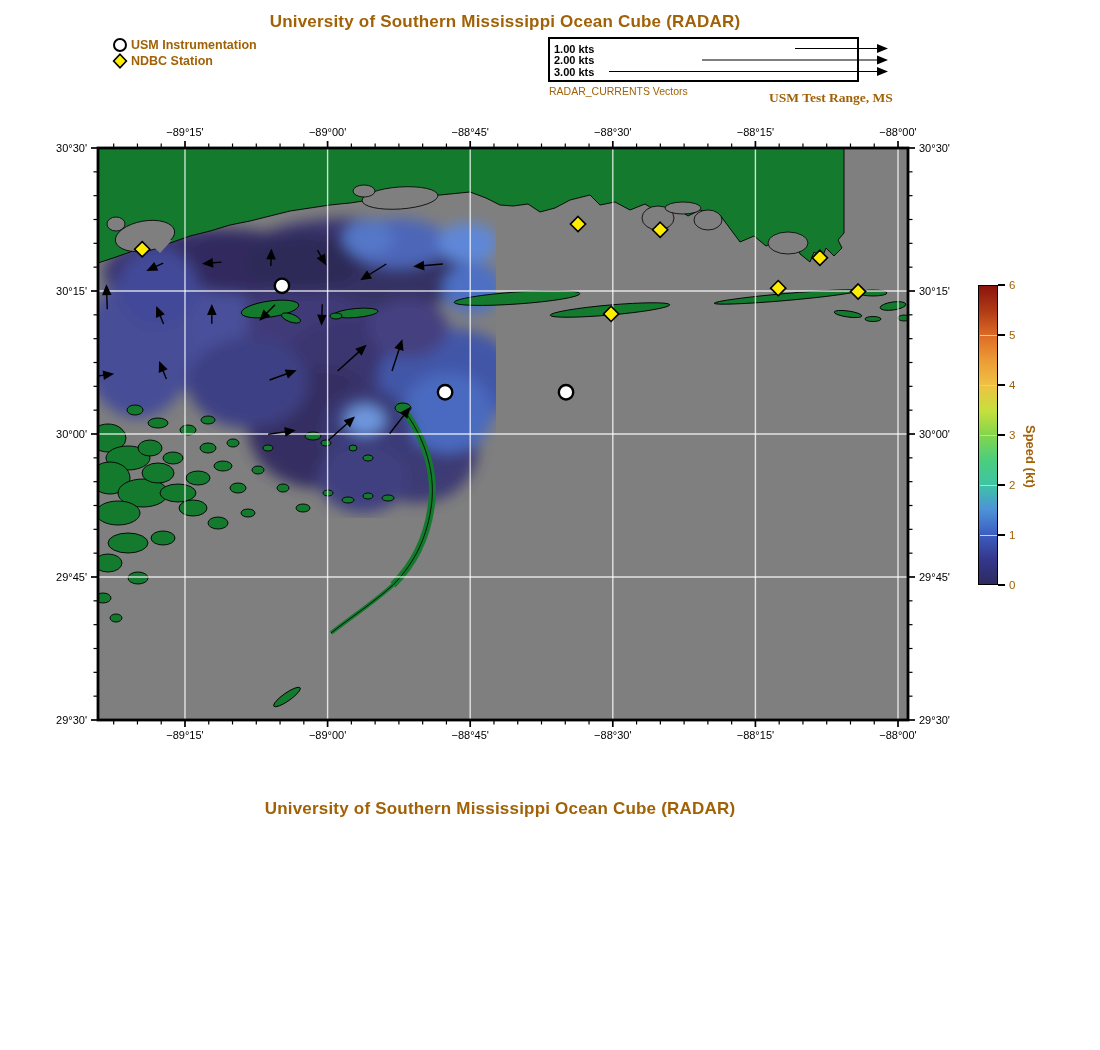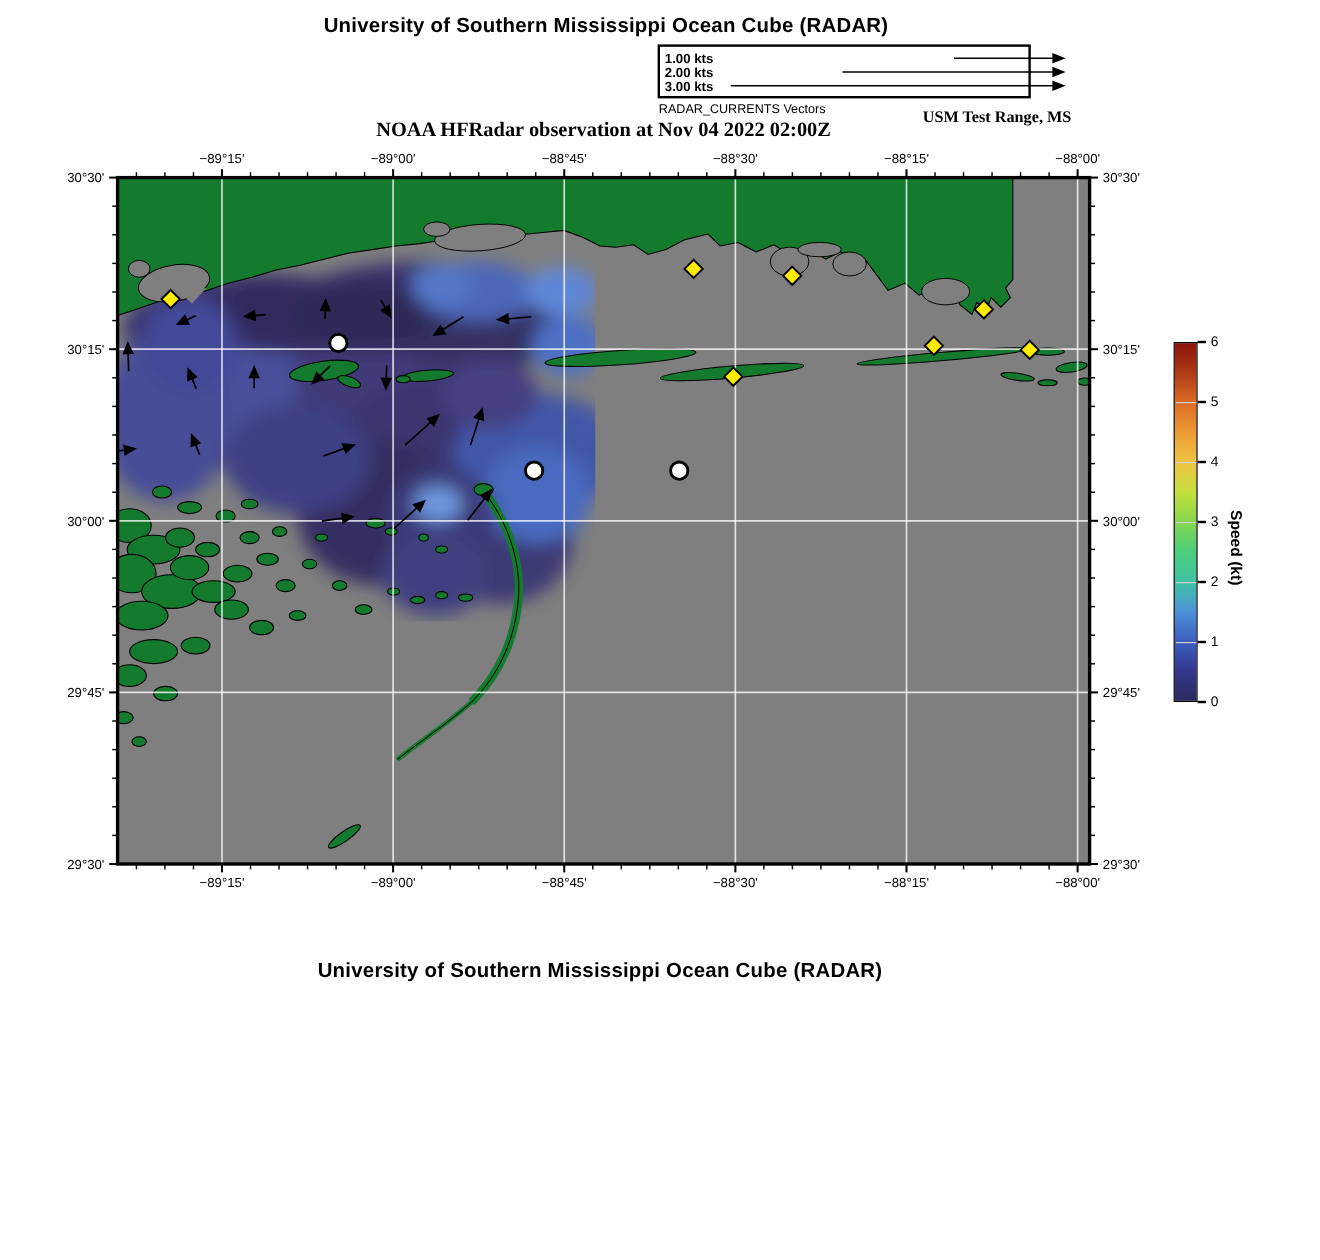--- a/index.html
+++ b/index.html
@@ -1,17 +1,17 @@
 <!DOCTYPE html>
 <html><head>
 <meta charset="utf-8">
 <style>
   html,body{margin:0;padding:0;background:#ffffff;}
   #canvas{position:relative;width:1100px;height:1050px;background:#ffffff;overflow:hidden;
-          font-family:"Liberation Sans",sans-serif;color:#000000;}
+          font-family:"Liberation Sans",sans-serif;color:#a16207;}
   .abs{position:absolute;}
   .title{width:1010px;left:0;text-align:center;font-size:17px;font-weight:bold;letter-spacing:0.2px;}
   #title-top{top:12px;}
   #title-bottom{top:799px;width:1000px;}
   #subtitle{left:98px;top:98px;width:810px;text-align:center;
             font-family:"Liberation Serif",serif;font-size:17px;font-weight:bold;}
   #corner-note{left:769px;top:90px;font-family:"Liberation Serif",serif;font-size:13.5px;font-weight:bold;}
   
   #marker-legend{left:112px;top:37px;}
   .leg-row{display:flex;align-items:center;height:16px;}
@@ -28,23 +28,36 @@
   #cb-title{left:1038px;top:425px;font-size:13px;font-weight:bold;transform:rotate(90deg);transform-origin:left top;white-space:nowrap;}
   #map-svg{left:78px;top:118px;overflow:visible;}
   .axlab{font-size:11px;}
 </style>
 </head>
 <body>
 <div id="canvas">
 
   <div class="abs title" id="title-top">University of Southern Mississippi Ocean Cube (RADAR)</div>
   <div class="abs title" id="title-bottom">University of Southern Mississippi Ocean Cube (RADAR)</div>
-  <div class="abs" id="subtitle">NOAA HFRadar observation at Nov 04 2022 02:00Z</div>
   <div class="abs" id="corner-note">USM Test Range, MS</div>
 
+  <div class="abs" id="marker-legend">
+    <div class="leg-row">
+      <svg width="16" height="16">
+        <circle cx="8" cy="8" r="6" fill="#ffffff" stroke="#000" stroke-width="2"></circle>
+      </svg>
+      <span class="leg-label">USM Instrumentation</span>
+    </div>
+    <div class="leg-row">
+      <svg width="16" height="16">
+        <path d="M8,1.2 L14.4,8 L8,14.8 L1.6,8 Z" fill="#ffec00" stroke="#000" stroke-width="1.6"></path>
+      </svg>
+      <span class="leg-label">NDBC Station</span>
+    </div>
+  </div>
 
   <div class="abs" id="vector-box">
     <svg id="vecleg-svg" width="345" height="41">
         <text x="4" y="13.5" font-size="11px" font-weight="bold" fill="#000">1.00 kts</text>
         <line x1="245" y1="9.5" x2="330" y2="9.5" stroke="#000" stroke-width="1.2"></line>
         <polygon points="338,9.5 327,13.9 327,5.1" fill="#000"></polygon>
         <text x="4" y="25" font-size="11px" font-weight="bold" fill="#000">2.00 kts</text>
         <line x1="152" y1="21" x2="330" y2="21" stroke="#000" stroke-width="1.2"></line>
         <polygon points="338,21 327,25.4 327,16.6" fill="#000"></polygon>
         <text x="4" y="36.5" font-size="11px" font-weight="bold" fill="#000">3.00 kts</text>

